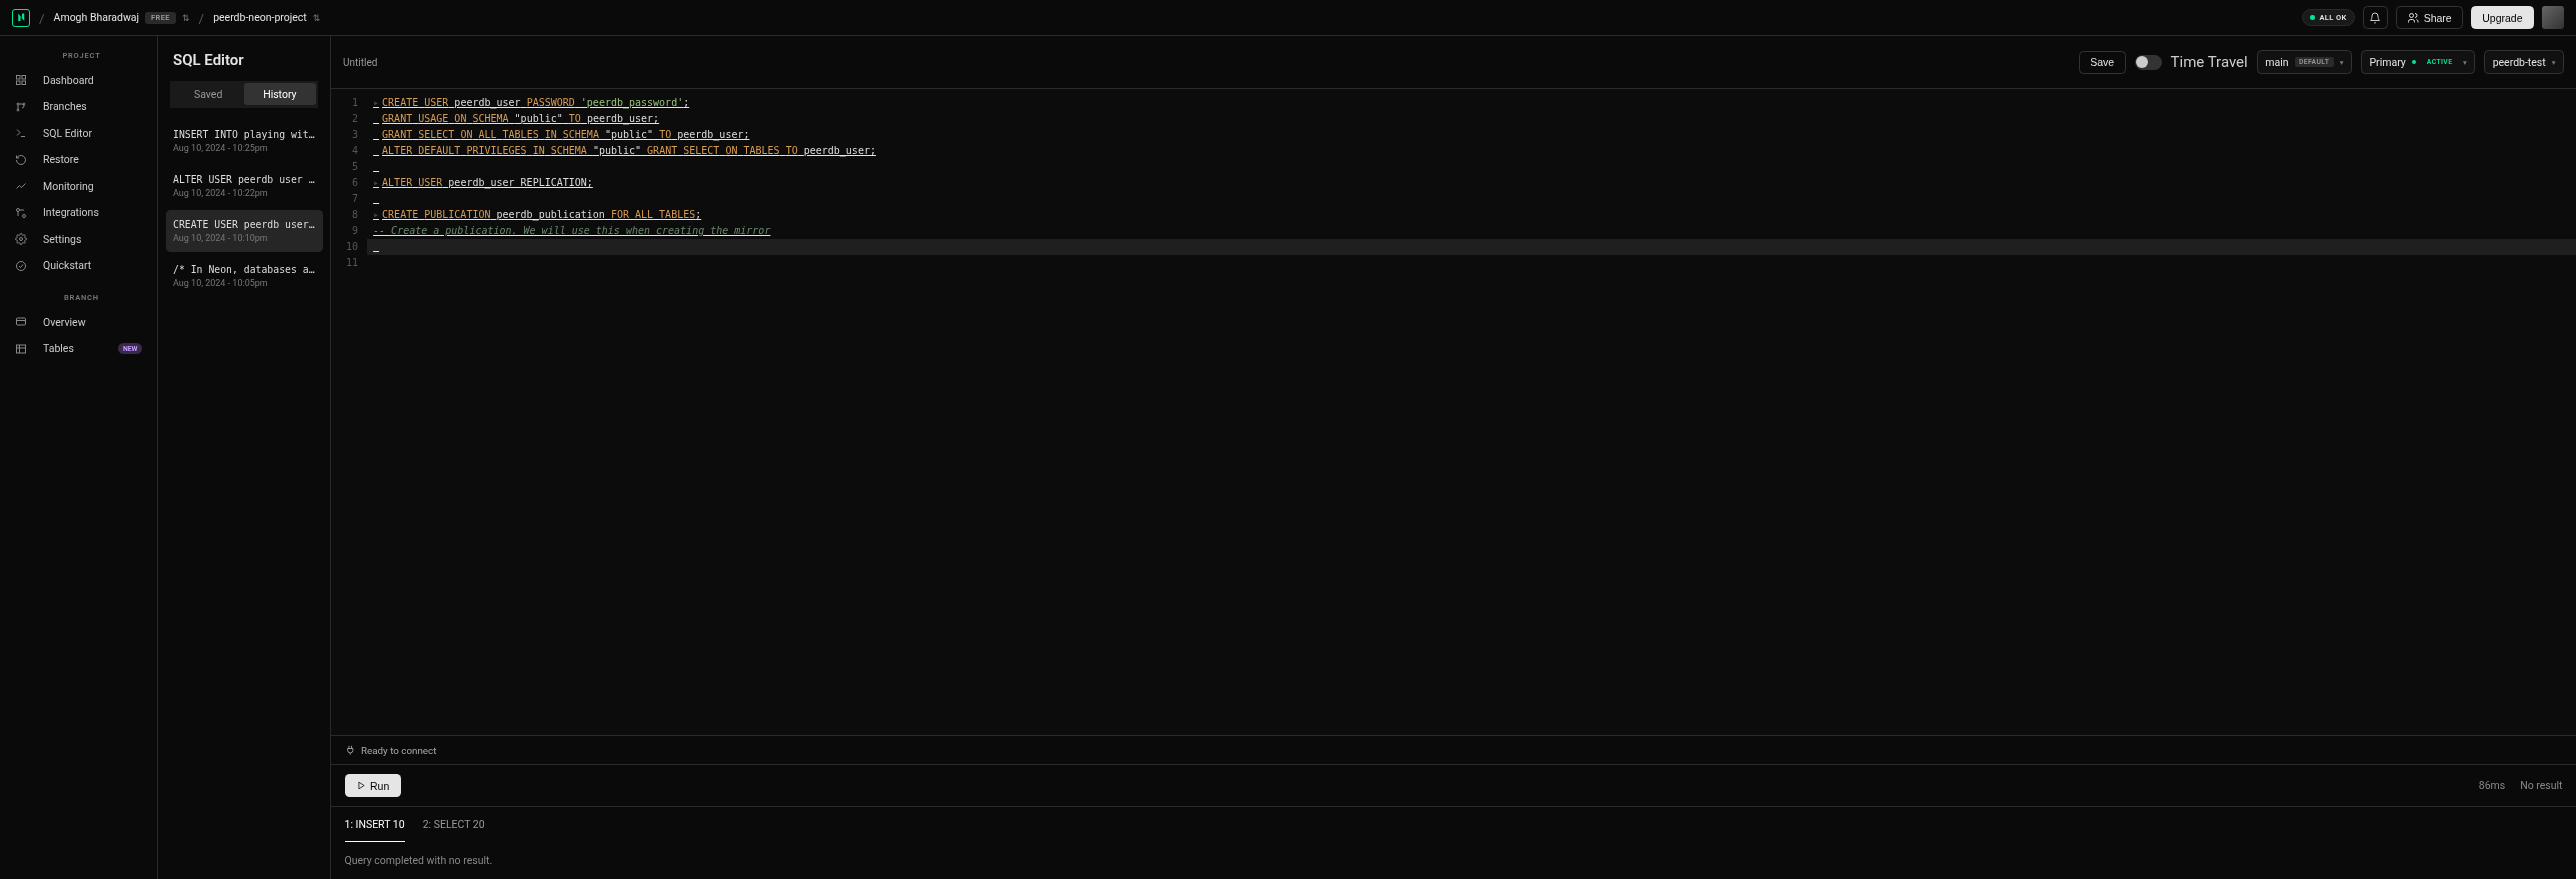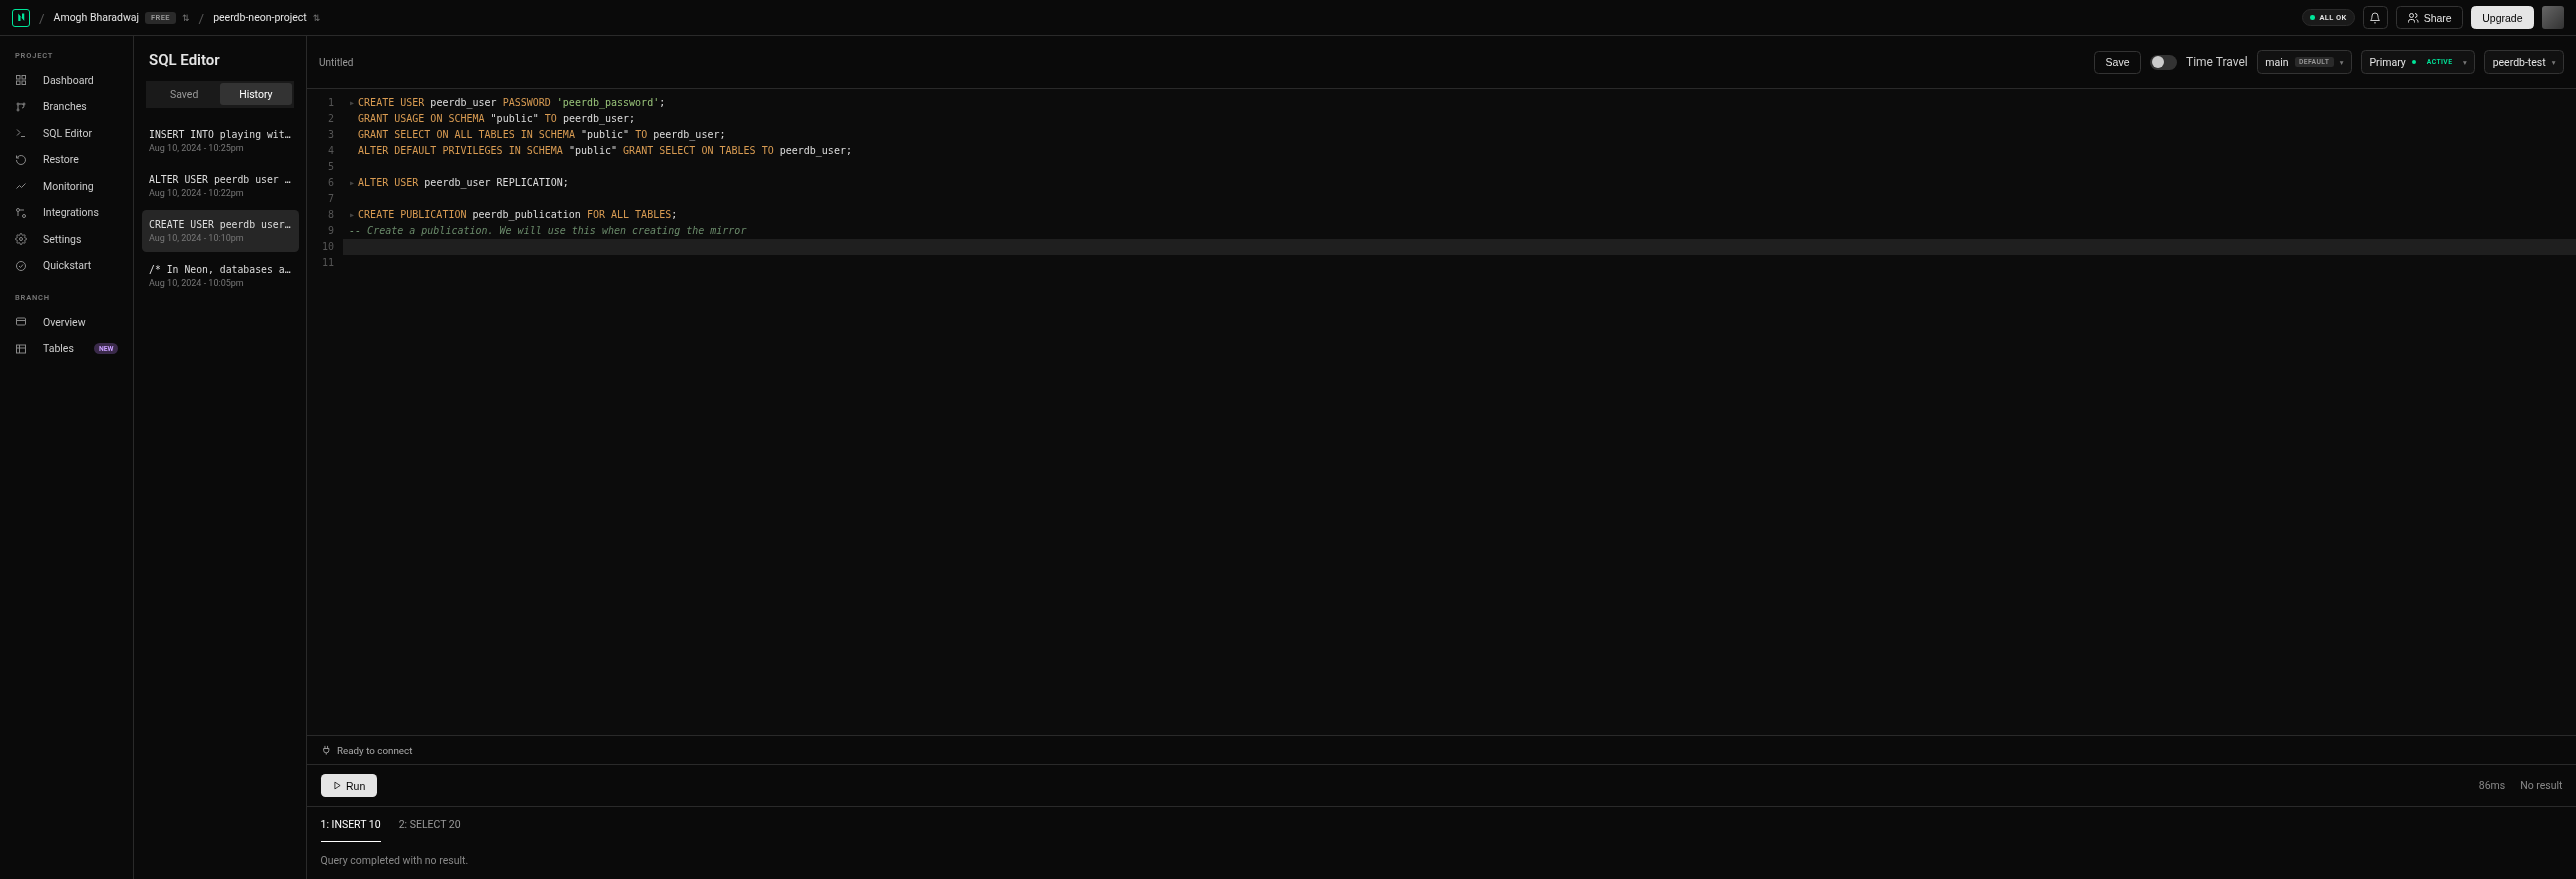--- a/index.html
+++ b/index.html
@@ -60,22 +60,22 @@
   font-size: 10.5px;
 }
 .btn-primary { background: #e5e5e5; color: #000; border-color: #e5e5e5; font-weight: 500; }
 .avatar { width: 22.5px; height: 22.5px; border-radius: 3px; background: #444; background-image: linear-gradient(135deg,#666,#333); }
 
 
 .main { display: flex; height: calc(100vh - 36px); }
 
 
 .sidebar {
-  width: 134px; border-right: 0.8px solid #2a2a2a;
-  padding: 15px 9px; overflow-y: auto;
+  width: 158px; border-right: 0.8px solid #2a2a2a;
+  padding: 15px 9px; overflow-y: auto; text-align: center;
 }
 .sidebar-section-label {
   font-size: 7.5px; color: #777; font-weight: 600;
   letter-spacing: 0.8px; margin-bottom: 7.5px; padding-left: 6px;
 }
 .nav-item {
   display: flex; align-items: center; gap: 16px;
   padding: 6px 6px; border-radius: 4.5px;
   color: #ccc; cursor: pointer; margin-bottom: 1.5px;
 }
@@ -127,21 +127,21 @@
 }
 .editor-title { color: #999; font-size: 10px; margin-right: auto; }
 .toggle {
   width: 27px; height: 15px; border-radius: 7.5px;
   background: #333; position: relative; cursor: pointer;
 }
 .toggle::after {
   content: ''; position: absolute; left: 1.5px; top: 1.5px;
   width: 12px; height: 12px; border-radius: 50%; background: #ccc;
 }
-.toggle-label { color: #ccc; font-size: 12px; }
+.toggle-label { color: #ccc; font-size: 15px; }
 .dropdown {
   display: flex; align-items: center; gap: 6px;
   border: 0.8px solid #333; border-radius: 4.5px;
   padding: 4.5px 7.5px; cursor: pointer; background: #111;
 }
 .mini-badge {
   background: #2a2a2a; color: #999;
   padding: 0.8px 4.5px; border-radius: 2.3px;
   font-size: 6.8px; font-weight: 600; letter-spacing: 0.4px;
 }
@@ -153,21 +153,21 @@
   flex: 1; display: flex; overflow: auto;
   font-family: "SF Mono", Menlo, Consolas, monospace;
   font-size: 10px; line-height: 1.6;
   background: #0c0c0c;
 }
 .gutter {
   padding: 6px 9px 6px 15px; text-align: right;
   color: #555; user-select: none; background: #0c0c0c;
 }
 .code-lines { padding: 6px 0; flex: 1; }
-.code-line { padding: 0 6px; white-space: pre; }
+.code-line { padding: 0 6px; white-space: pre; text-decoration: underline; }
 .code-line.highlighted { background: #1f1f1f; }
 .tok-kw { color: #d89b52; }
 .tok-ident { color: #ddd; }
 .tok-str { color: #98c379; }
 .tok-punc { color: #ddd; }
 .tok-comment { color: #6a8a6a; font-style: italic; }
 .glyph { color: #444; margin-right: 3px; }
 
 
 .status-bar {

